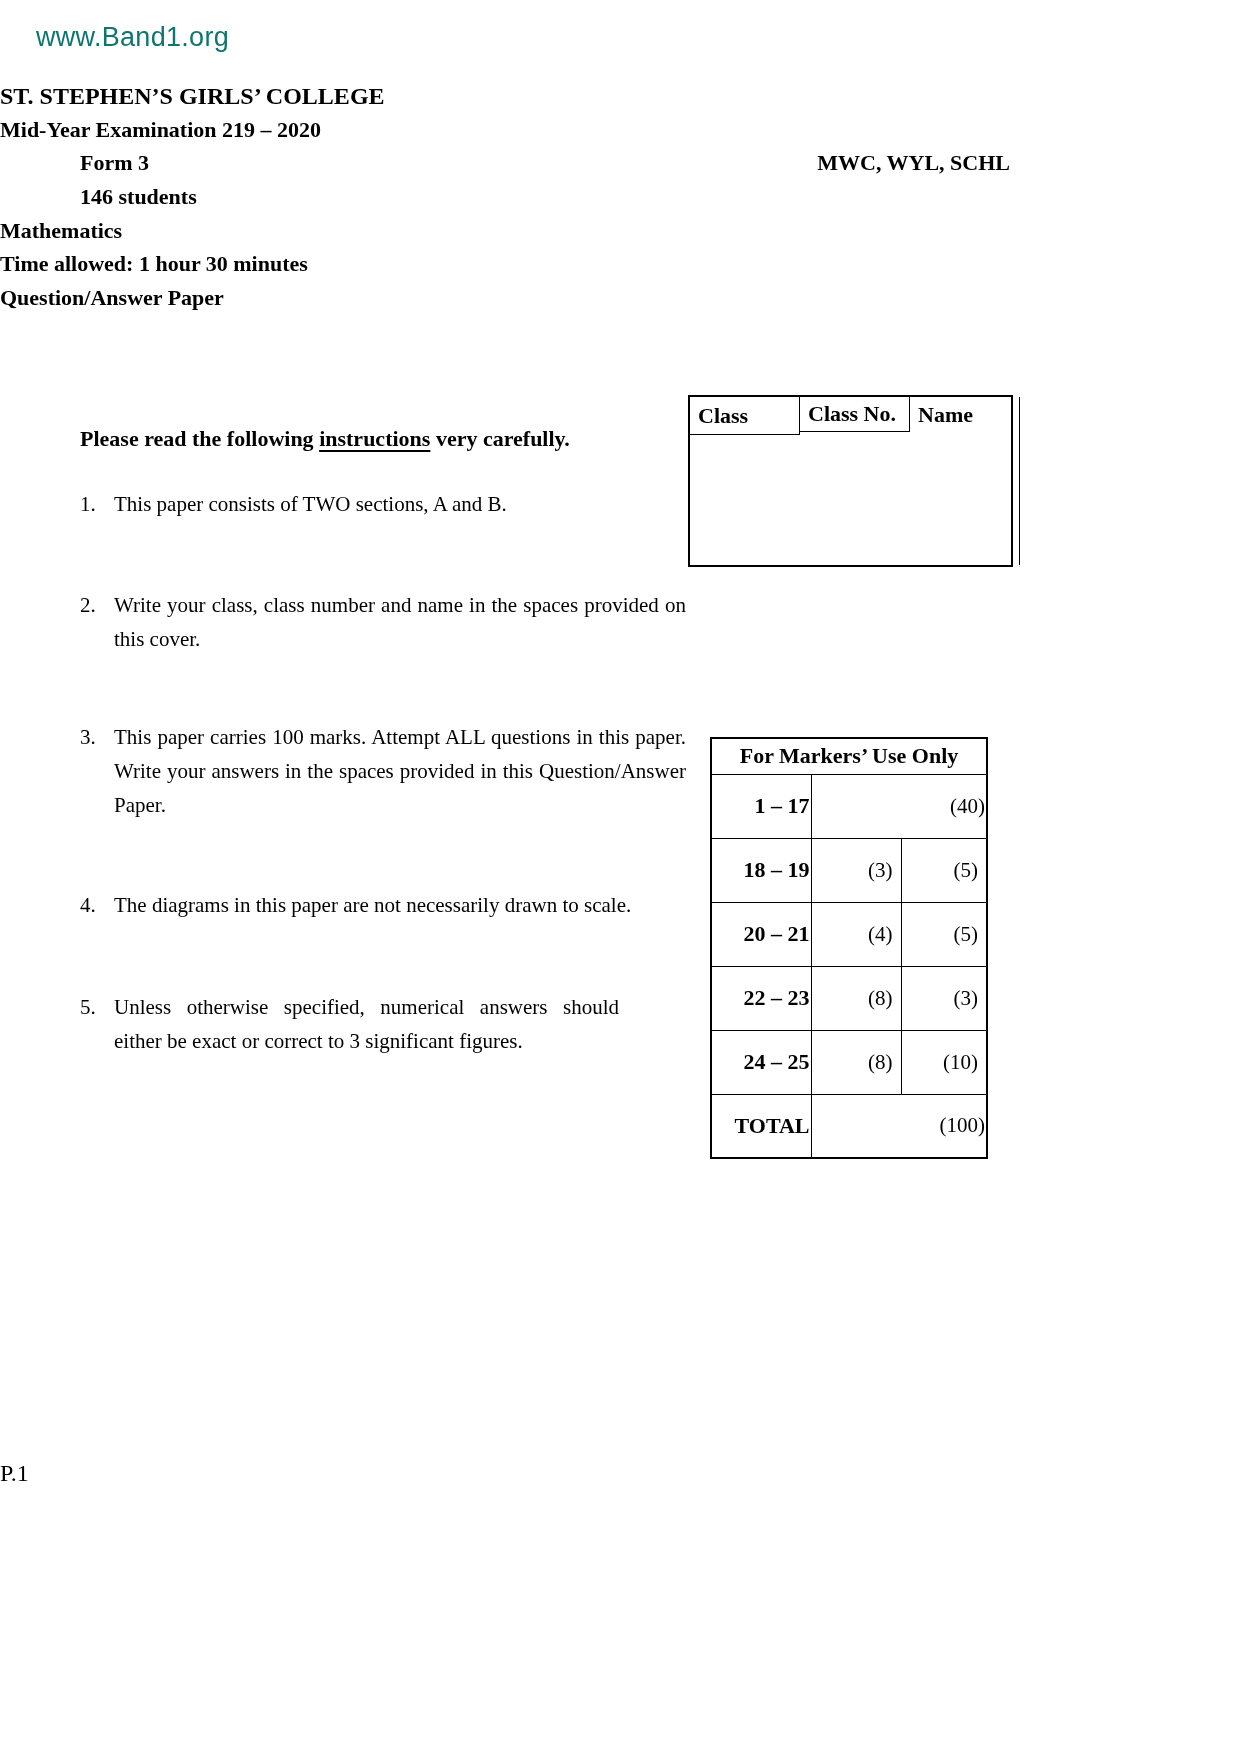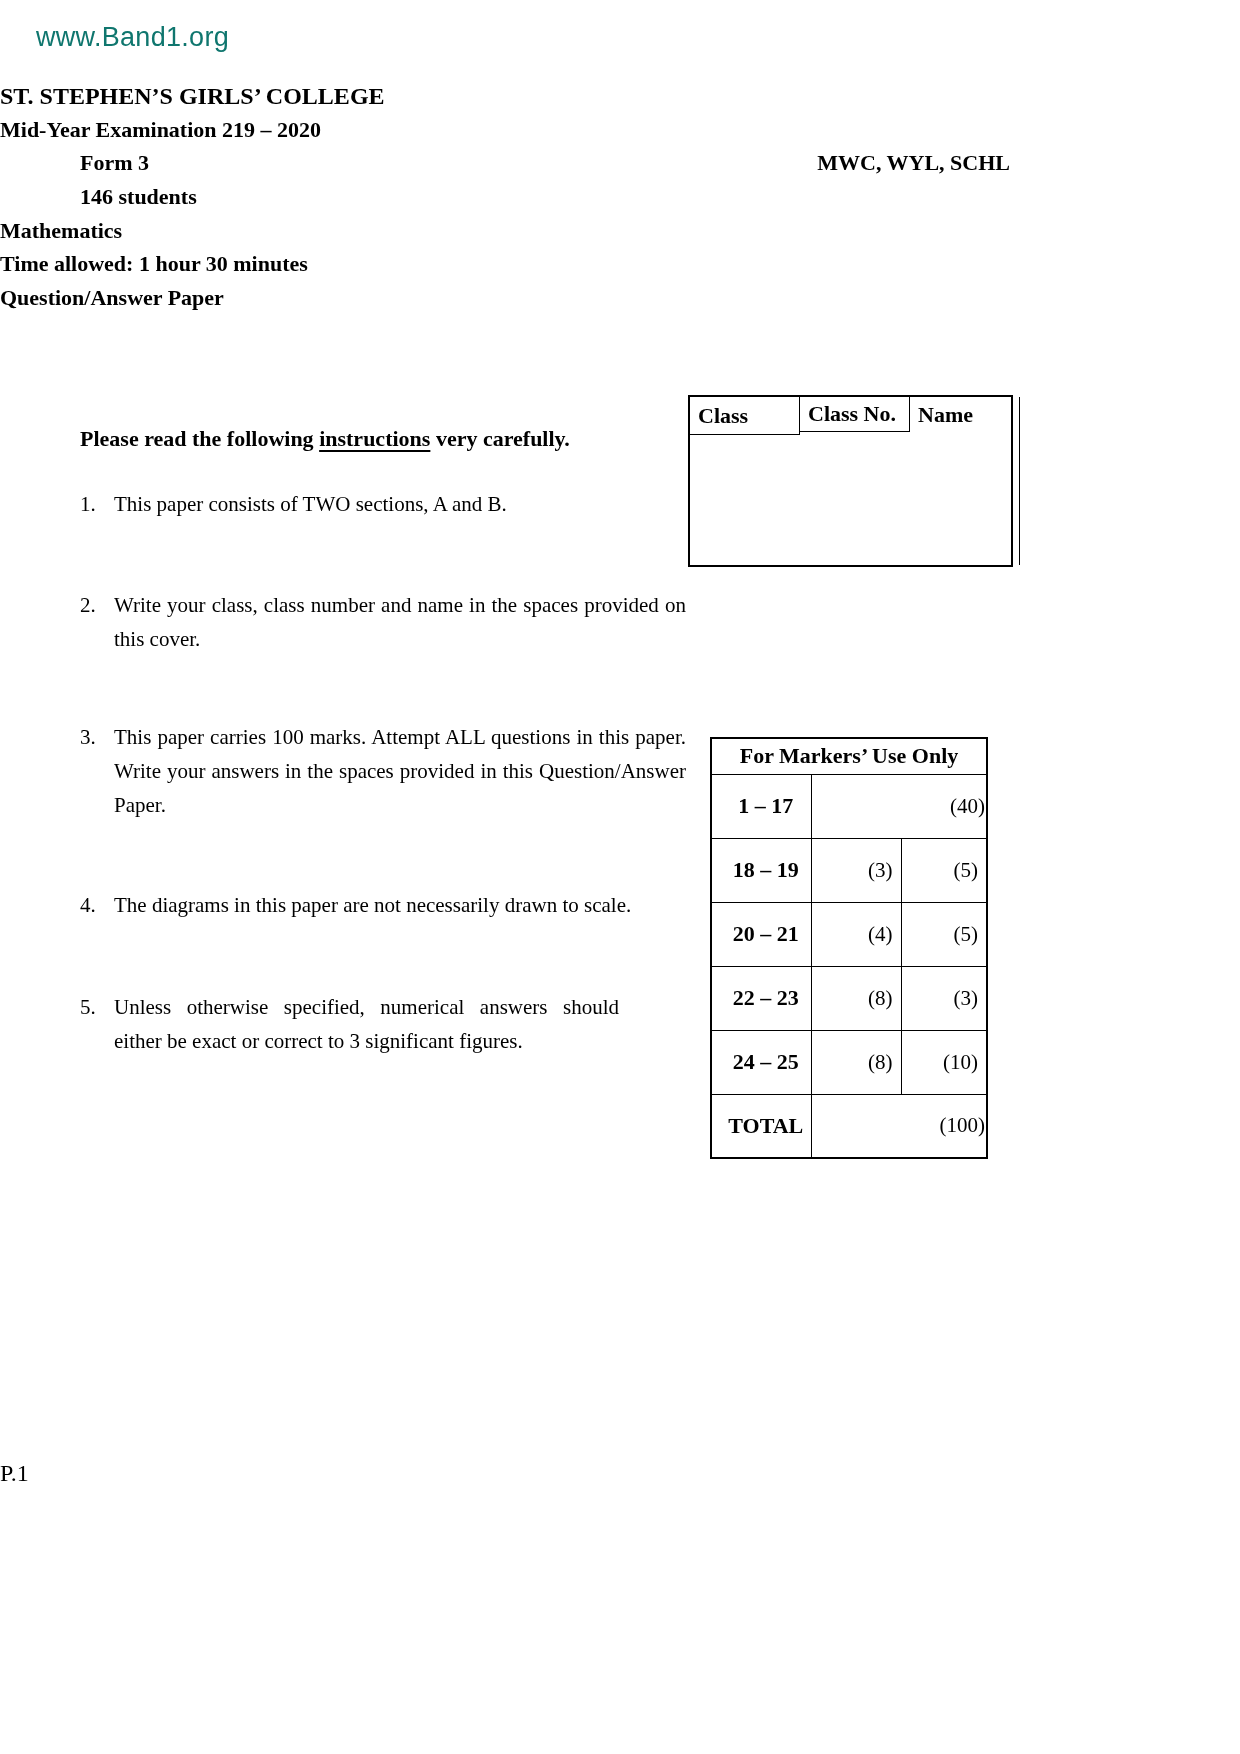--- a/index.html
+++ b/index.html
@@ -67,21 +67,21 @@
     position: absolute; left: 710px; top: 737px;
     border-collapse: collapse; border: 2px solid #000;
     font-size: 21px;
   }
   .markers td { border: 1px solid #000; box-sizing: border-box; }
   .m-title-cell {
     text-align: center; font-weight: 700; font-size: 22px;
     height: 36px; padding: 0 6px;
   }
   .m-row td { height: 64px; }
-  .m-label { width: 100px; font-weight: 700; font-size: 22px; padding-left: 10px; text-align: center; }
+  .m-label { width: 100px; font-weight: 700; font-size: 22px; padding-left: 10px; text-align: right; }
   .m-a { width: 90px; text-align: right; padding-right: 8px; }
   .m-b { width: 86px; text-align: right; padding-right: 8px; }
   .m-merged { text-align: right; }
 
   .pagenum { top: 1460px; font-size: 24px; }
 </style>
 </head>
 <body>
 
 <div class="abs watermark">www.Band1.org</div>

